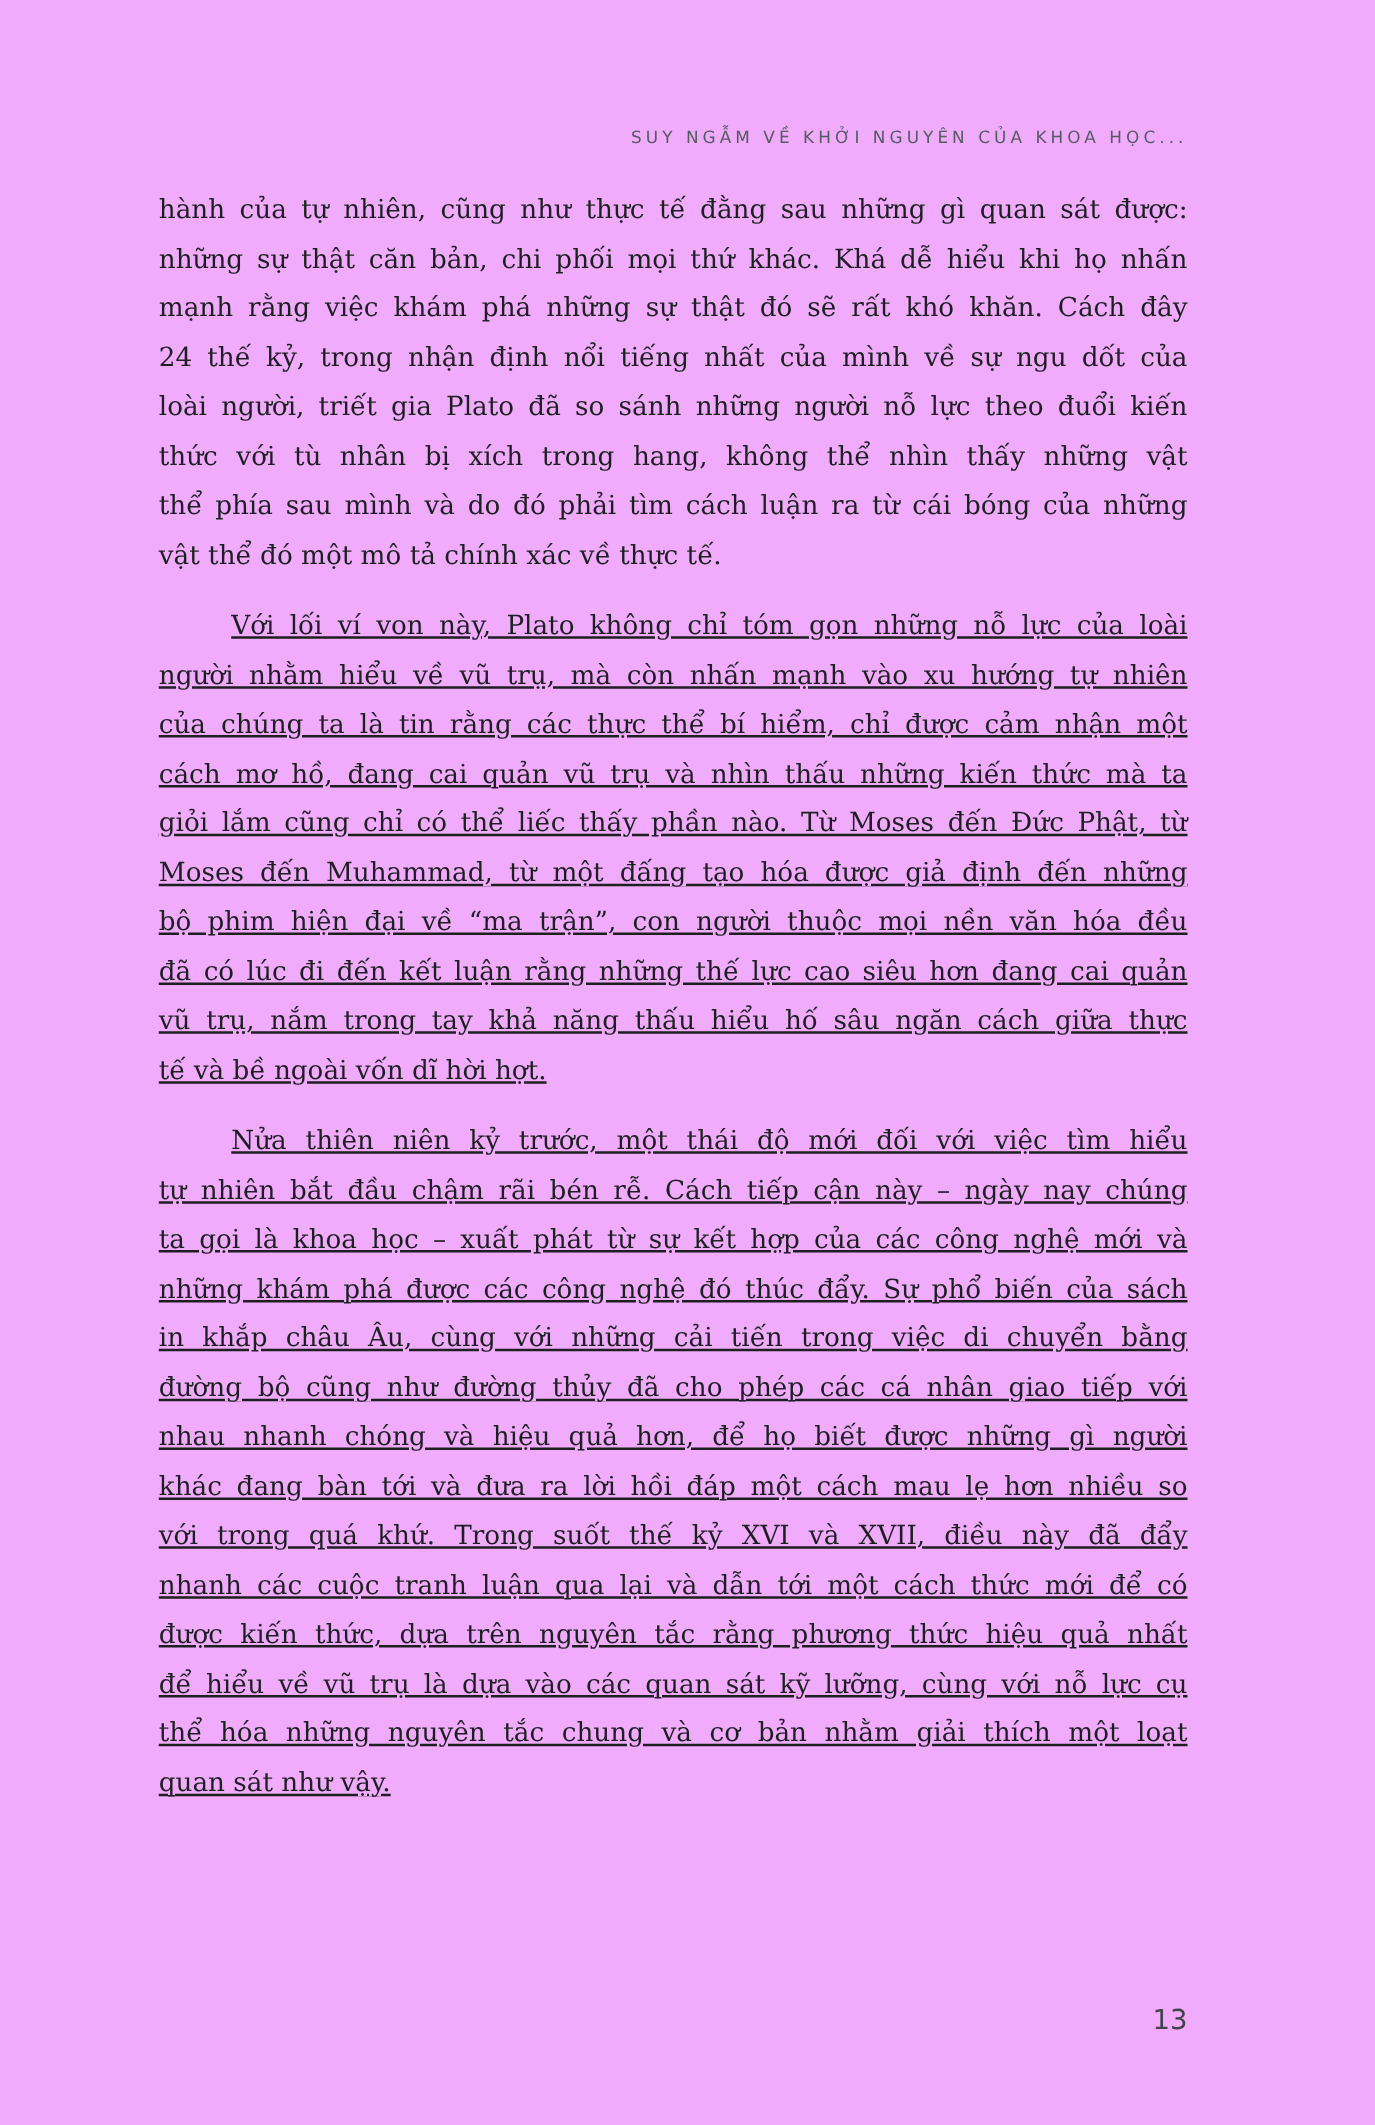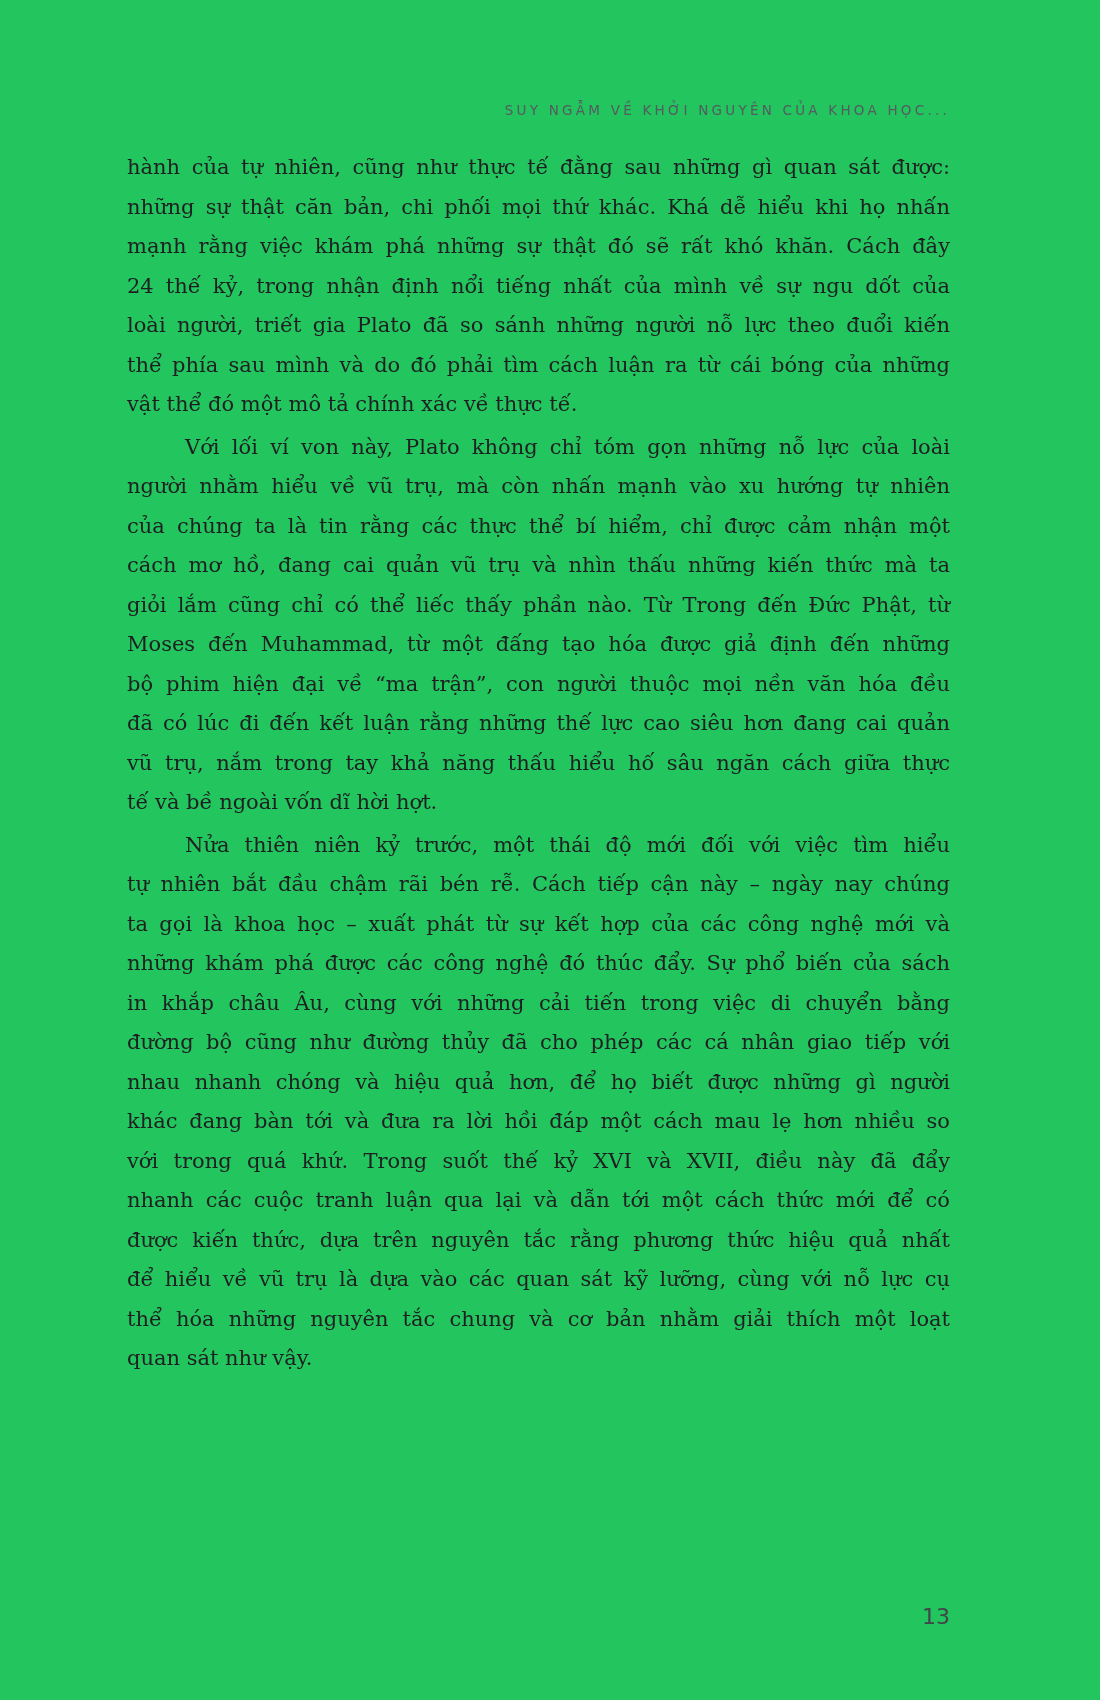--- a/index.html
+++ b/index.html
@@ -4,21 +4,21 @@
 <style>
   html, body {
     margin: 0;
     padding: 0;
     background: #ffffff;
   }
   .page {
     position: relative;
     width: 1100px;
     height: 1700px;
-    background: #22c55e;
+    background: #f0abfc;
     overflow: hidden;
     font-family: "DejaVu Serif", serif;
   }
   .running-header {
     position: absolute;
     top: 102px;
     left: 127px;
     width: 823px;
     text-align: right;
     font-family: "DejaVu Sans", sans-serif;
@@ -32,21 +32,21 @@
     position: absolute;
     top: 148px;
     left: 127px;
     width: 823px;
     font-family: "DejaVu Serif", serif;
     font-size: 21px;
     line-height: 39.5px;
     color: #1e1f21;
   }
   .paragraph { margin: 0; }
-  .paragraph + .paragraph { margin-top: 3px; }
+  .paragraph + .paragraph { margin-top: 17px; text-decoration: underline; }
   .text-line {
     text-align: justify;
     text-align-last: justify;
   }
   .text-line.last-line {
     text-align-last: left;
   }
   .paragraph.indented .text-line:first-child {
     text-indent: 58px;
   }
@@ -70,29 +70,30 @@
     <span>SUY NGẪM VỀ KHỞI NGUYÊN CỦA KHOA HỌC...</span>
   </header>
 
   <main class="body-text" id="body-text">
       <div class="paragraph">
         <div class="text-line">hành của tự nhiên, cũng như thực tế đằng sau những gì quan sát được:</div>
         <div class="text-line">những sự thật căn bản, chi phối mọi thứ khác. Khá dễ hiểu khi họ nhấn</div>
         <div class="text-line">mạnh rằng việc khám phá những sự thật đó sẽ rất khó khăn. Cách đây</div>
         <div class="text-line">24 thế kỷ, trong nhận định nổi tiếng nhất của mình về sự ngu dốt của</div>
         <div class="text-line">loài người, triết gia Plato đã so sánh những người nỗ lực theo đuổi kiến</div>
+        <div class="text-line">thức với tù nhân bị xích trong hang, không thể nhìn thấy những vật</div>
         <div class="text-line">thể phía sau mình và do đó phải tìm cách luận ra từ cái bóng của những</div>
         <div class="text-line last-line">vật thể đó một mô tả chính xác về thực tế.</div>
       </div>
       <div class="paragraph indented">
         <div class="text-line">Với lối ví von này, Plato không chỉ tóm gọn những nỗ lực của loài</div>
         <div class="text-line">người nhằm hiểu về vũ trụ, mà còn nhấn mạnh vào xu hướng tự nhiên</div>
         <div class="text-line">của chúng ta là tin rằng các thực thể bí hiểm, chỉ được cảm nhận một</div>
         <div class="text-line">cách mơ hồ, đang cai quản vũ trụ và nhìn thấu những kiến thức mà ta</div>
-        <div class="text-line">giỏi lắm cũng chỉ có thể liếc thấy phần nào. Từ Trong đến Đức Phật, từ</div>
+        <div class="text-line">giỏi lắm cũng chỉ có thể liếc thấy phần nào. Từ Moses đến Đức Phật, từ</div>
         <div class="text-line">Moses đến Muhammad, từ một đấng tạo hóa được giả định đến những</div>
         <div class="text-line">bộ phim hiện đại về “ma trận”, con người thuộc mọi nền văn hóa đều</div>
         <div class="text-line">đã có lúc đi đến kết luận rằng những thế lực cao siêu hơn đang cai quản</div>
         <div class="text-line">vũ trụ, nắm trong tay khả năng thấu hiểu hố sâu ngăn cách giữa thực</div>
         <div class="text-line last-line">tế và bề ngoài vốn dĩ hời hợt.</div>
       </div>
       <div class="paragraph indented">
         <div class="text-line">Nửa thiên niên kỷ trước, một thái độ mới đối với việc tìm hiểu</div>
         <div class="text-line">tự nhiên bắt đầu chậm rãi bén rễ. Cách tiếp cận này – ngày nay chúng</div>
         <div class="text-line">ta gọi là khoa học – xuất phát từ sự kết hợp của các công nghệ mới và</div>

